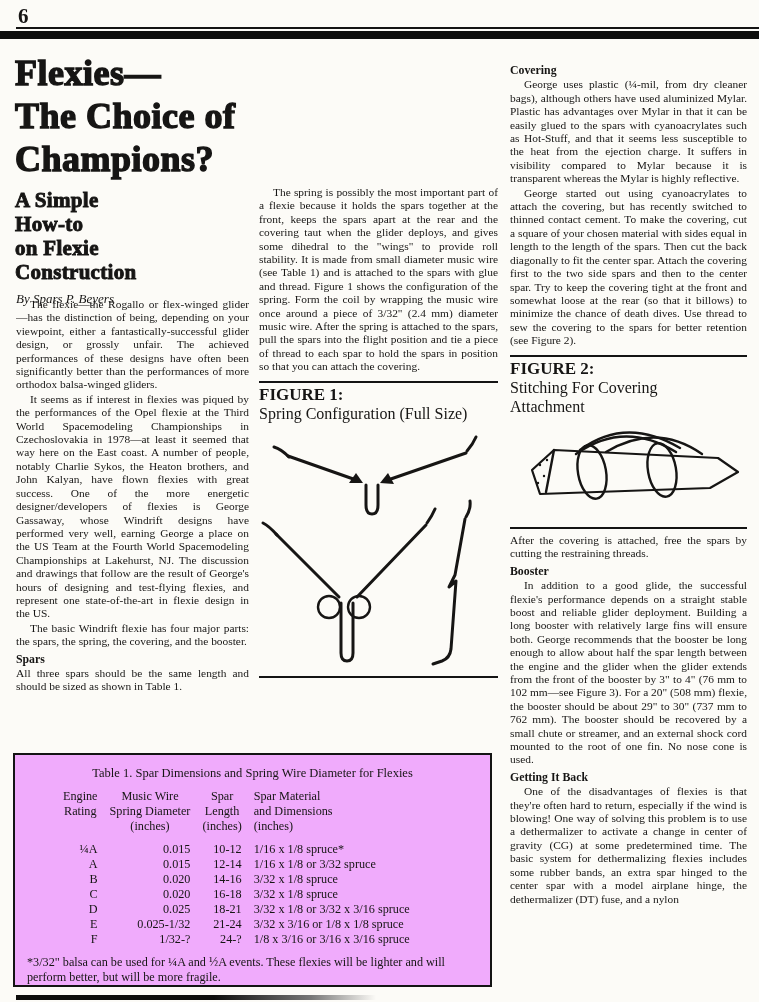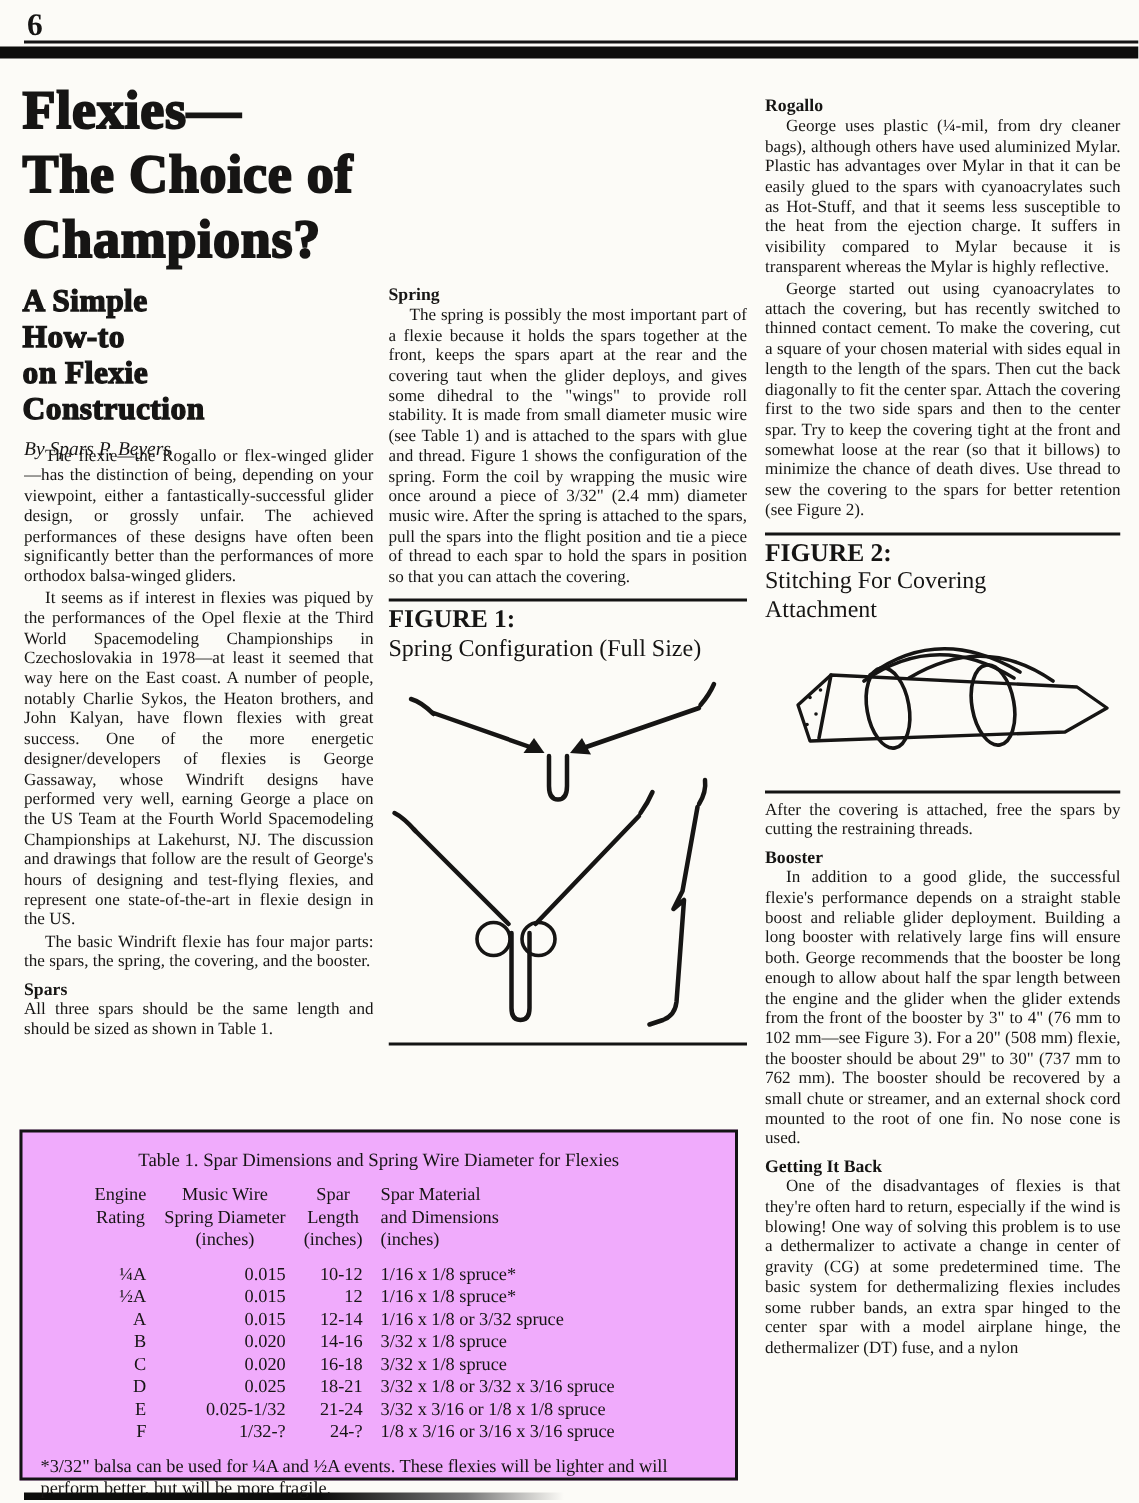--- a/index.html
+++ b/index.html
@@ -82,21 +82,20 @@
 
 <div class="abs col1 bodytext">
   <p class="indent">The flexie—the Rogallo or flex-winged glider—has the distinction of being, depending on your viewpoint, either a fantastically-successful glider design, or grossly unfair. The achieved performances of these designs have often been significantly better than the performances of more orthodox balsa-winged gliders.</p>
   <p class="indent">It seems as if interest in flexies was piqued by the performances of the Opel flexie at the Third World Spacemodeling Championships in Czechoslovakia in 1978—at least it seemed that way here on the East coast. A number of people, notably Charlie Sykos, the Heaton brothers, and John Kalyan, have flown flexies with great success. One of the more energetic designer/developers of flexies is George Gassaway, whose Windrift designs have performed very well, earning George a place on the US Team at the Fourth World Spacemodeling Championships at Lakehurst, NJ. The discussion and drawings that follow are the result of George's hours of designing and test-flying flexies, and represent one state-of-the-art in flexie design in the US.</p>
   <p class="indent">The basic Windrift flexie has four major parts: the spars, the spring, the covering, and the booster.</p>
   <div class="sec-head">Spars</div>
   <p>All three spars should be the same length and should be sized as shown in Table 1.</p>
 </div>
 
 <div class="abs col2 bodytext">
-  <div class="sec-head">Spring</div>
   <p class="indent">The spring is possibly the most important part of a flexie because it holds the spars together at the front, keeps the spars apart at the rear and the covering taut when the glider deploys, and gives some dihedral to the "wings" to provide roll stability. It is made from small diameter music wire (see Table 1) and is attached to the spars with glue and thread. Figure 1 shows the configuration of the spring. Form the coil by wrapping the music wire once around a piece of 3/32" (2.4 mm) diameter music wire. After the spring is attached to the spars, pull the spars into the flight position and tie a piece of thread to each spar to hold the spars in position so that you can attach the covering.</p>
   <div class="rule"></div>
   <div class="fig-label">FIGURE 1:</div>
   <div class="fig-caption">Spring Configuration (Full Size)</div>
   <svg width="239" height="242" viewBox="0 0 239 242">
 
     <path class="stroke" d="M 30 30 Q 22 22 15 20"></path>
     <path class="stroke" d="M 29 29 L 100 54"></path>
     <polygon class="fillink" points="104,56 90,56 97,46"></polygon>
     <path class="stroke" d="M 208 24 Q 214 17 217 10"></path>
@@ -112,21 +111,21 @@
     <circle class="stroke2" cx="100" cy="180" r="11"></circle>
     <path class="stroke" d="M 82 176 L 82 226 Q 82 234 88 234 Q 94 234 94 226 L 94 176"></path>
 
     <path class="stroke" d="M 207 90 Q 212 82 211 74"></path>
     <path class="stroke" d="M 206 92 L 196 148 L 190 160 L 197 154 L 192 222 Q 191 231 183 234 L 174 237"></path>
   </svg>
   <div class="rule"></div>
 </div>
 
 <div class="abs col3 bodytext">
-  <div class="sec-head">Rogallo</div>
+  <div class="sec-head">Covering</div>
   <p class="indent">George uses plastic (¼-mil, from dry cleaner bags), although others have used aluminized Mylar. Plastic has advantages over Mylar in that it can be easily glued to the spars with cyanoacrylates such as Hot-Stuff, and that it seems less susceptible to the heat from the ejection charge. It suffers in visibility compared to Mylar because it is transparent whereas the Mylar is highly reflective.</p>
   <p class="indent">George started out using cyanoacrylates to attach the covering, but has recently switched to thinned contact cement. To make the covering, cut a square of your chosen material with sides equal in length to the length of the spars. Then cut the back diagonally to fit the center spar. Attach the covering first to the two side spars and then to the center spar. Try to keep the covering tight at the front and somewhat loose at the rear (so that it billows) to minimize the chance of death dives. Use thread to sew the covering to the spars for better retention (see Figure 2).</p>
   <div class="rule"></div>
   <div class="fig-label">FIGURE 2:</div>
   <div class="fig-caption prelines">Stitching For Covering
 Attachment</div>
   <svg width="237" height="100" viewBox="0 0 237 100">
 
     <polygon class="wood" points="22,50 44,30 208,38 228,52 200,68 30,74"></polygon>
     <path class="stroke2" d="M 44 30 L 36 72"></path>
@@ -170,26 +169,20 @@
       </tr>
     </thead>
     <tbody>
         <tr>
           <td>¼A</td>
           <td>0.015</td>
           <td>10-12</td>
           <td class="left">1/16 x 1/8 spruce*</td>
         </tr>
         <tr>
-          <td>½A</td>
-          <td>0.015</td>
-          <td>12</td>
-          <td class="left">1/16 x 1/8 spruce*</td>
-        </tr>
-        <tr>
           <td>A</td>
           <td>0.015</td>
           <td>12-14</td>
           <td class="left">1/16 x 1/8 or 3/32 spruce</td>
         </tr>
         <tr>
           <td>B</td>
           <td>0.020</td>
           <td>14-16</td>
           <td class="left">3/32 x 1/8 spruce</td>

